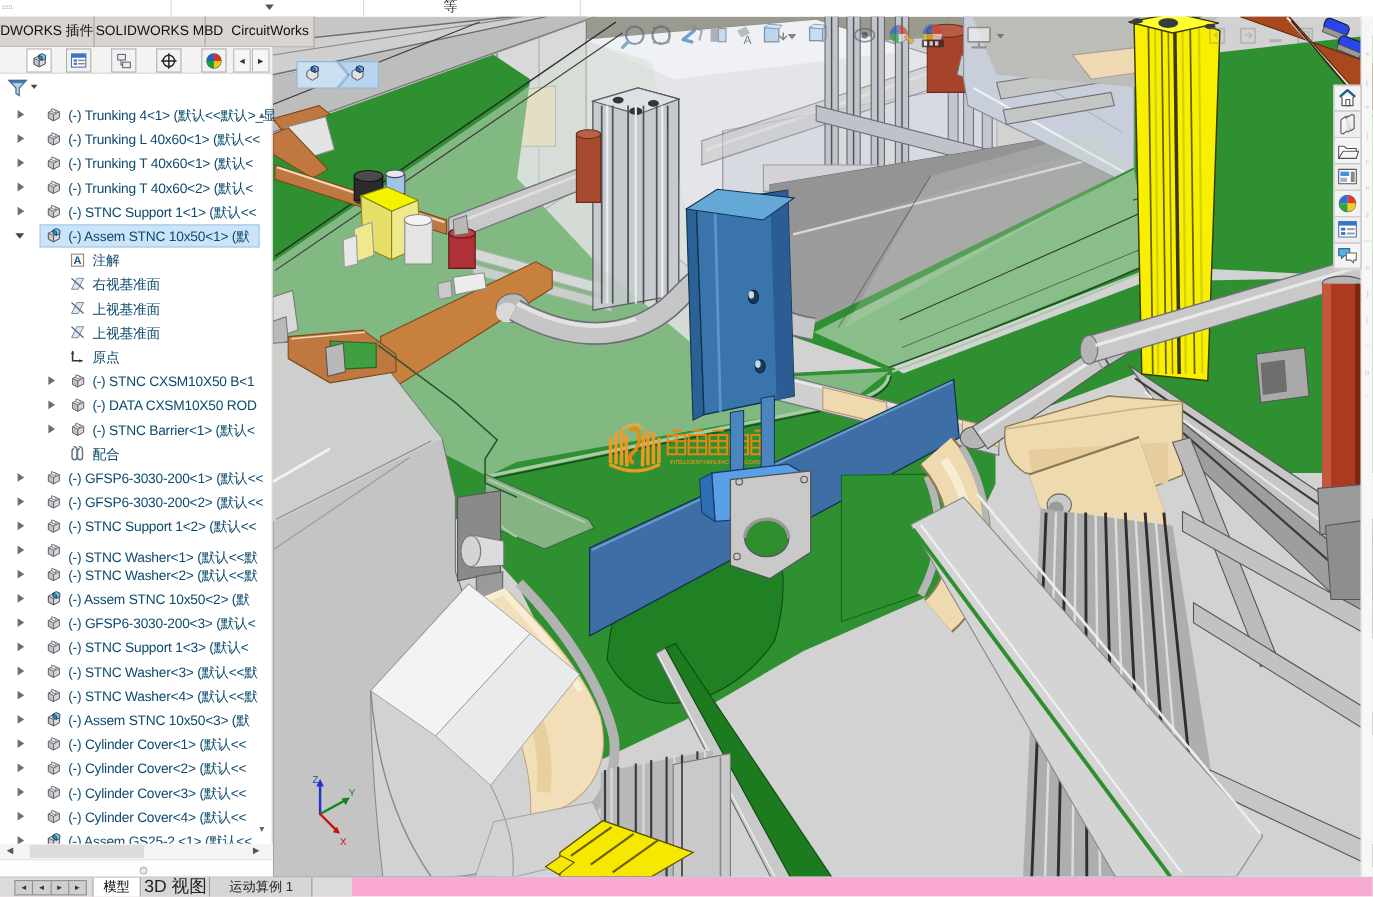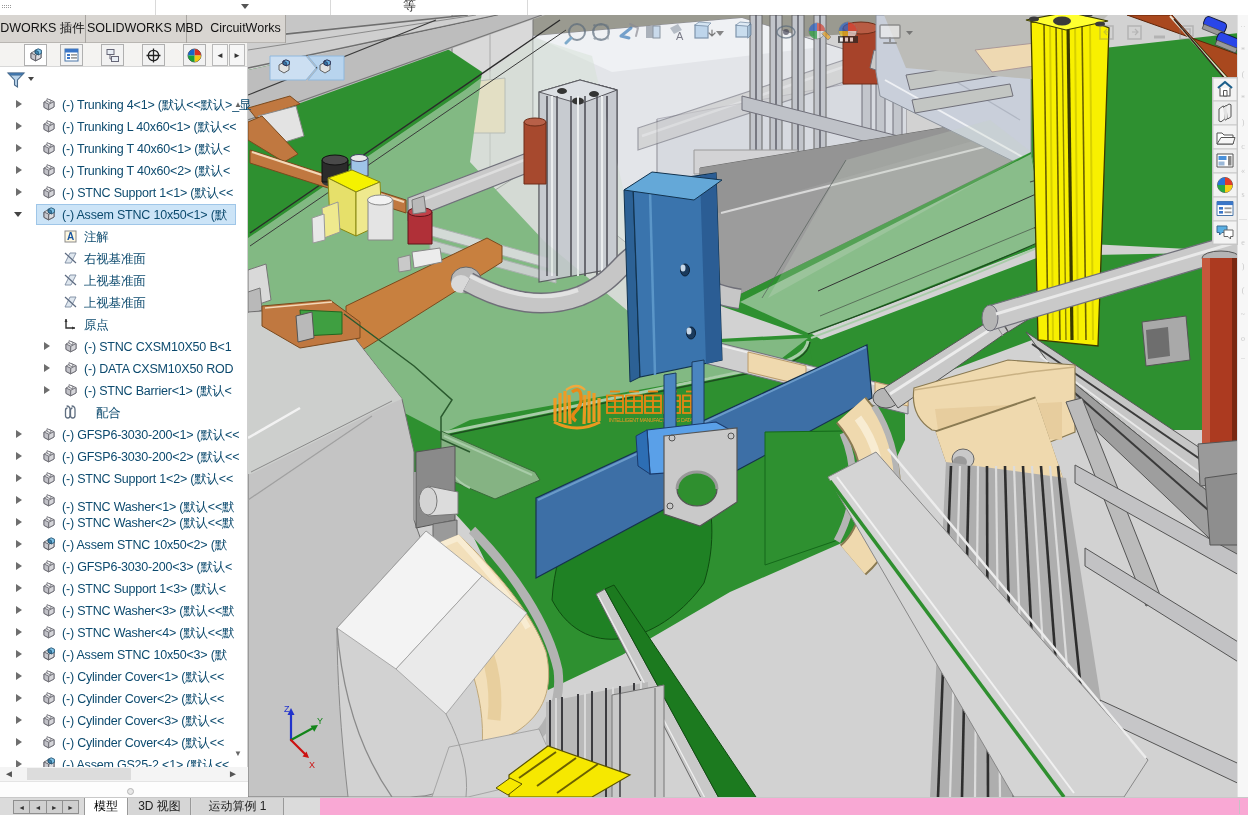--- a/index.html
+++ b/index.html
@@ -596,21 +596,21 @@
       </svg>
       <div class="abs rtx" style="left:84px;top:318px">(-) DATA CXSM10X50 ROD</div>
 <div class="abs arr" style="left:44px;top:343px"></div>
       <svg class="abs" style="left:62px;top:339px" width="17" height="17">
         <use href="#i-part"></use>
       </svg>
       <div class="abs rtx" style="left:84px;top:340px">(-) STNC Barrier&lt;1&gt; (默认&lt;</div>
 <svg class="abs" style="left:62px;top:361px" width="17" height="17">
         <use href="#i-mate"></use>
       </svg>
-      <div class="abs rtx" style="left:96px;top:362px">配合</div>
+      <div class="abs rtx" style="left:84px;top:362px">配合</div>
 <div class="abs arr" style="left:16px;top:387px"></div>
       <svg class="abs" style="left:40px;top:383px" width="17" height="17">
         <use href="#i-part"></use>
       </svg>
       <div class="abs rtx" style="left:62px;top:384px">(-) GFSP6-3030-200&lt;1&gt; (默认&lt;&lt;</div>
 <div class="abs arr" style="left:16px;top:409px"></div>
       <svg class="abs" style="left:40px;top:405px" width="17" height="17">
         <use href="#i-part"></use>
       </svg>
       <div class="abs rtx" style="left:62px;top:406px">(-) GFSP6-3030-200&lt;2&gt; (默认&lt;&lt;</div>
@@ -698,21 +698,21 @@
 
 <div class="abs" style="left:0;top:797px;width:1248px;height:18px;background:#f9a8d4;border-top:1px solid #c9c9c9">
  <div class="abs" style="left:0;top:0;width:320px;height:18px;background:#dbdbdb"></div>
  <div class="abs" style="left:13px;top:2px;width:66px;height:14px;background:#cfcfcf;border:1px solid #8f8f8f;display:flex">
   <div style="flex:1;border-right:1px solid #8f8f8f;font-size:7px;color:#333;text-align:center;line-height:13px">◄</div>
   <div style="flex:1;border-right:1px solid #8f8f8f;font-size:7px;color:#333;text-align:center;line-height:13px">◄</div>
   <div style="flex:1;border-right:1px solid #8f8f8f;font-size:7px;color:#333;text-align:center;line-height:13px">►</div>
   <div style="flex:1;font-size:7px;color:#333;text-align:center;line-height:13px">►</div>
  </div>
  <div class="abs" style="left:84px;top:0;width:44px;height:18px;background:#fff;border-left:1px solid #999;border-right:1px solid #999;font-size:12px;color:#000;text-align:center;line-height:17px">模型</div>
- <div class="abs" style="left:129px;top:0;width:62px;height:18px;background:#d6d6d6;border-right:1px solid #999;font-size:12px;color:#222;text-align:center;line-height:17px">3D 视图</div>
+ <div class="abs" style="left:129px;top:0;width:62px;height:18px;background:#d6d6d6;border-right:1px solid #999;font-size:16px;color:#222;text-align:center;line-height:17px">3D 视图</div>
  <div class="abs" style="left:192px;top:0;width:92px;height:18px;background:#d6d6d6;border-right:1px solid #999;font-size:12px;color:#222;text-align:center;line-height:17px">运动算例 1</div>
  <div class="abs" style="left:1239px;top:2px;width:1px;height:14px;background:#c4c4c4"></div>
 </div>
 
 <div class="abs" style="left:1237px;top:15px;width:11px;height:782px;background:#f7f7f7;border-left:1px solid #e0e0e0;overflow:hidden">
  <div style="font-size:8px;color:#cacaca;text-align:center;line-height:24px;font-family:'Liberation Serif',serif">··<br>*<br>(<br>*<br>)<br>c<br>«<br>s<br>—<br>e<br>)<br>(<br>~<br>o<br>¯</div>
 </div>
 
 <div class="abs" style="left:1212px;top:77px;width:26px;height:168px;background:#f1f1f1;border:1px solid #c6c6c6">
 

